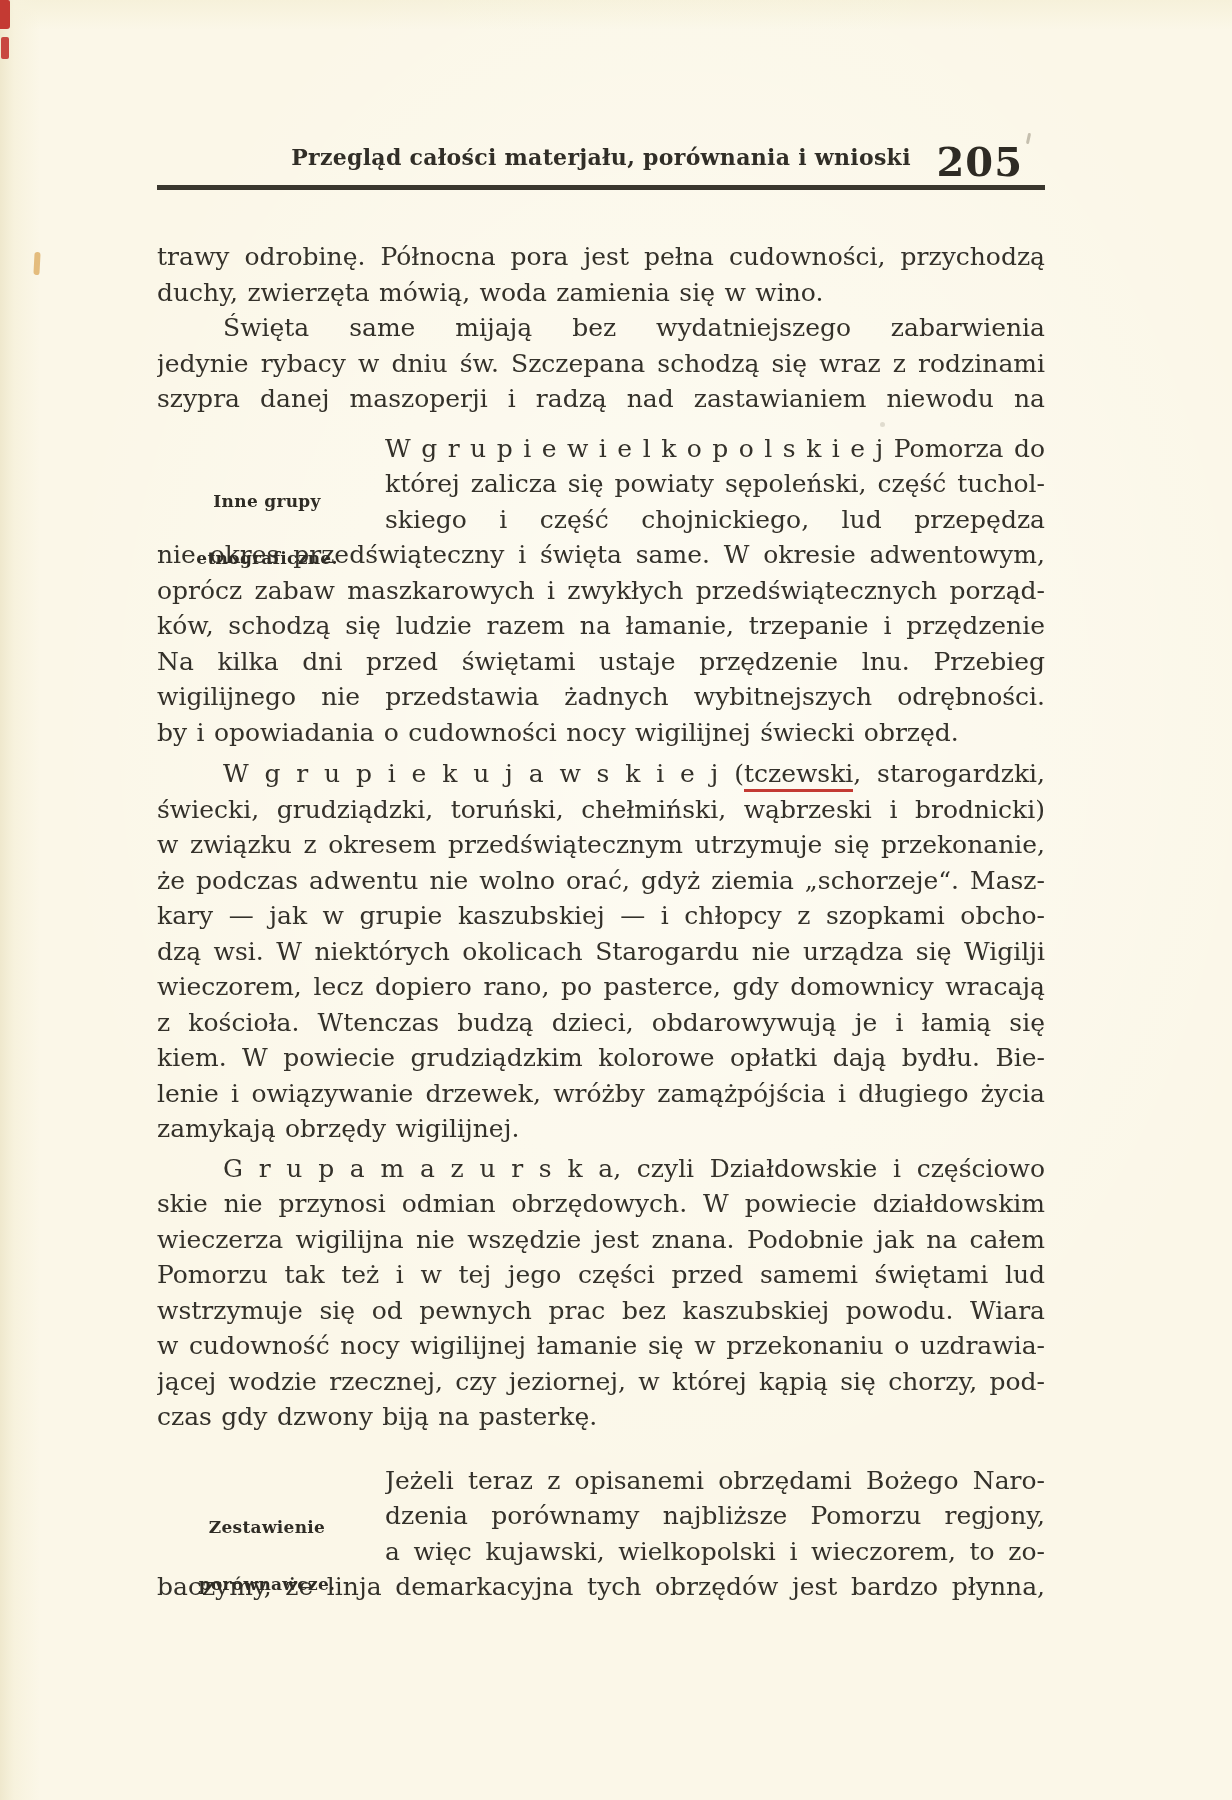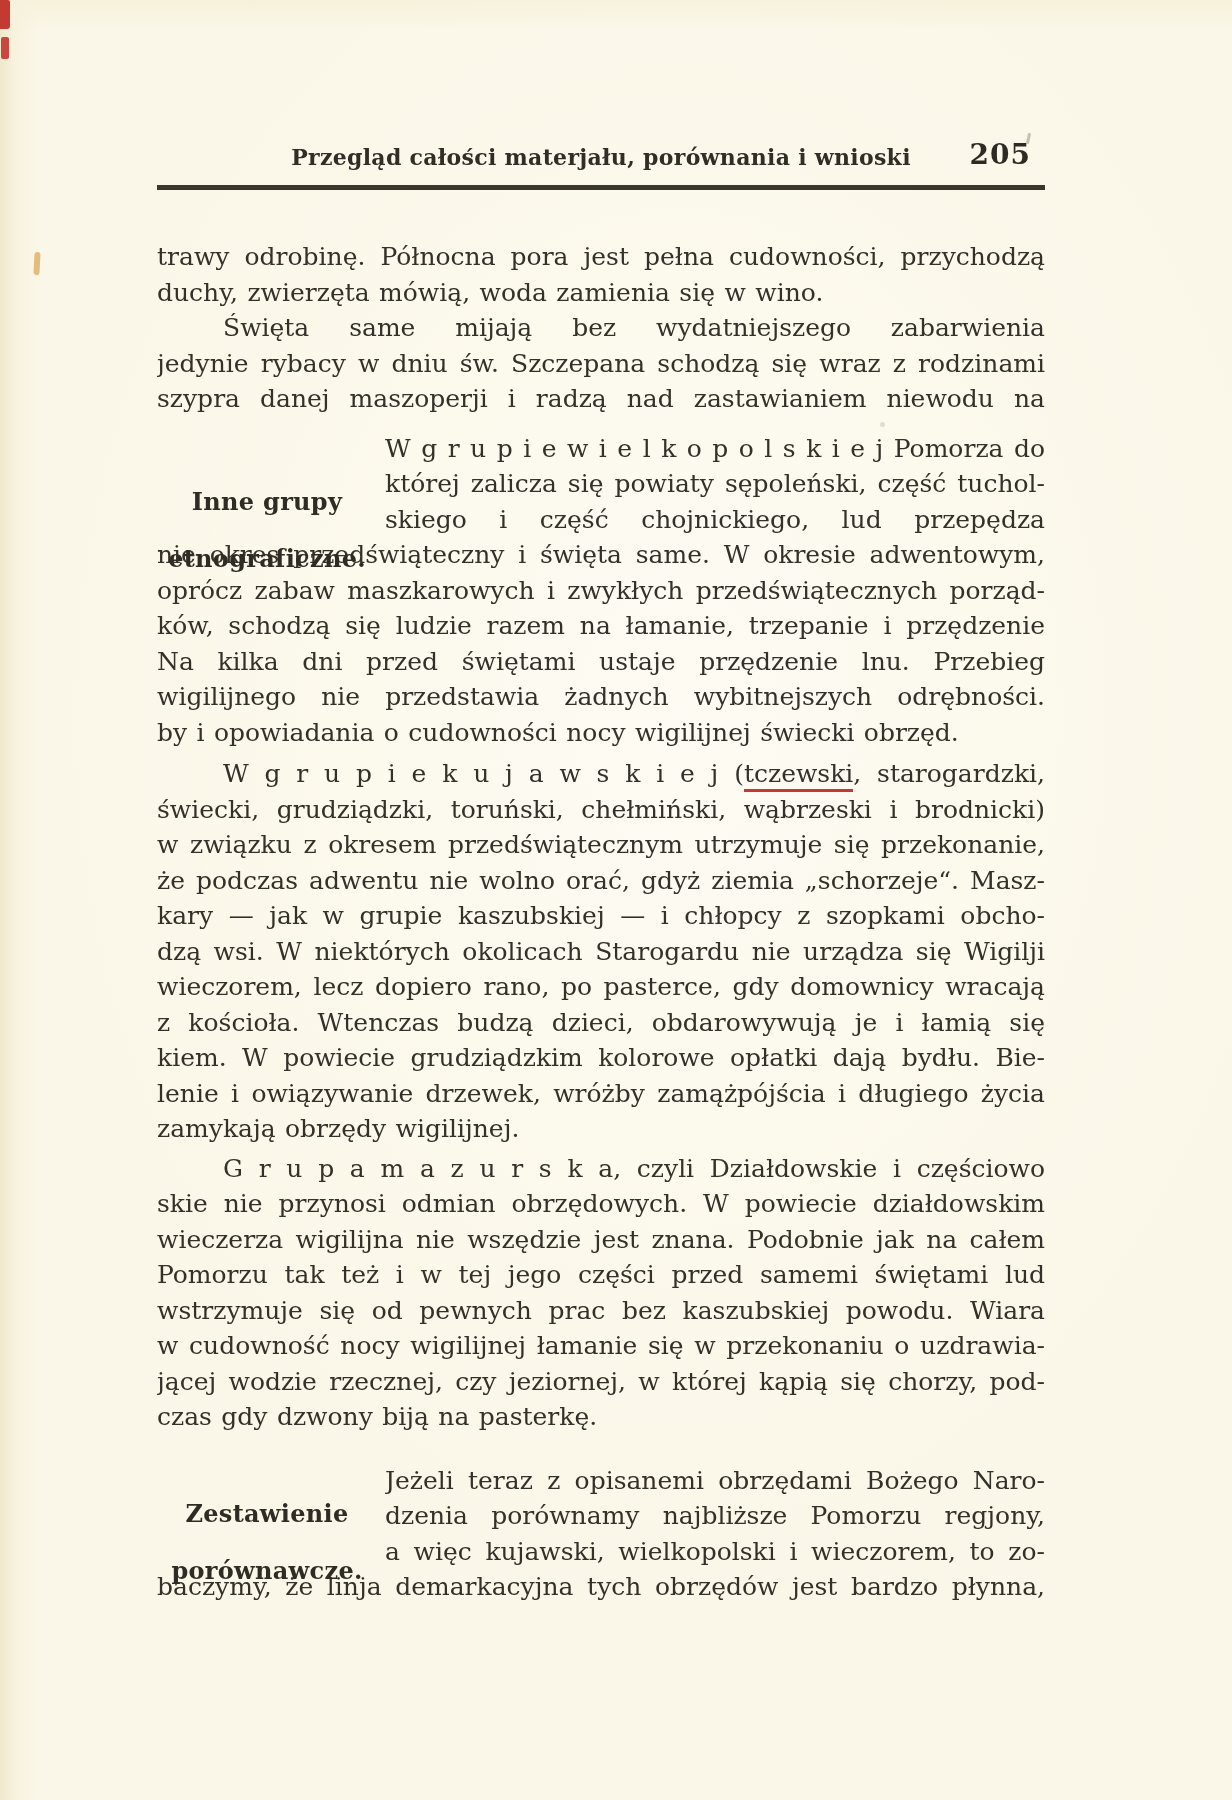--- a/index.html
+++ b/index.html
@@ -20,40 +20,40 @@
     position:absolute;left:157px;top:142px;width:888px;
     color:#34312a;
   }
   
   .running-head{position:relative;height:30px;}
   .head-title{
     text-align:center;font-size:22px;font-weight:bold;letter-spacing:.3px;
     line-height:30px;color:#312e27;
   }
   .page-num{
-    position:absolute;right:14px;top:-4px;font-size:28px;font-weight:bold;
+    position:absolute;right:22px;top:-4px;font-size:40px;font-weight:bold;
     letter-spacing:1px;color:#2e2b24;text-align:right;
   }
   .head-rule{
     margin-top:13px;height:4px;background:#3a372e;
     border-bottom:1px solid rgba(58,55,46,.35);
   }
   
   .body-text{margin-top:49px;font-size:25px;line-height:35.5px;}
   .para{position:relative;}
   .line{
     text-align:justify;height:35.5px;max-height:35.5px;overflow:hidden;
     word-spacing:1.5px;
   }
   .line.fill{text-align-last:justify;}
   .line.ind{margin-left:228px;}
   .line.fi{text-indent:66px;}
   .margin-note{
     position:absolute;left:8px;top:0;width:204px;text-align:center;
-    font-weight:bold;font-size:24px;line-height:57px;color:#2f2c25;
+    font-weight:bold;font-size:17px;line-height:57px;color:#2f2c25;
     letter-spacing:.3px;
   }
   .red-underline{
     border-bottom:3px solid var(--pen-red,#c43a33);
     padding-bottom:1px;
     margin-top:8px;
   }
   
   .pen-mark{position:absolute;background:var(--pen-red,#c43a33);}
   .pen-mark.m1{left:0;top:0;width:10px;height:29px;border-radius:0 2px 3px 0;}
@@ -129,21 +129,21 @@
           <div class="line fill fi">G r u p a  m a z u r s k a, czyli Działdowskie i częściowo Lubaw-</div>
           <div class="line fill">skie nie przynosi odmian obrzędowych. W powiecie działdowskim</div>
           <div class="line fill">wieczerza wigilijna nie wszędzie jest znana. Podobnie jak na całem</div>
           <div class="line fill">Pomorzu tak też i w tej jego części przed samemi świętami lud</div>
           <div class="line fill">wstrzymuje się od pewnych prac bez kaszubskiej powodu. Wiara</div>
           <div class="line fill">w cudowność nocy wigilijnej łamanie się w przekonaniu o uzdrawia-</div>
           <div class="line fill">jącej wodzie rzecznej, czy jeziornej, w której kąpią się chorzy, pod-</div>
           <div class="line">czas gdy dzwony biją na pasterkę.</div>
         </section>
         <section class="para" style="margin-top: 28px;">
-          <div class="margin-note" style="top: 22px;">
+          <div class="margin-note" style="top: 36px;">
             <div>Zestawienie</div>
             <div>porównawcze.</div>
           </div>
           <div class="line fill ind">Jeżeli teraz z opisanemi obrzędami Bożego Naro-</div>
           <div class="line fill ind">dzenia porównamy najbliższe Pomorzu regjony,</div>
           <div class="line fill ind">a więc kujawski, wielkopolski i wieczorem, to zo-</div>
           <div class="line fill">baczymy, że linja demarkacyjna tych obrzędów jest bardzo płynna,</div>
         </section>
       </div>
 

